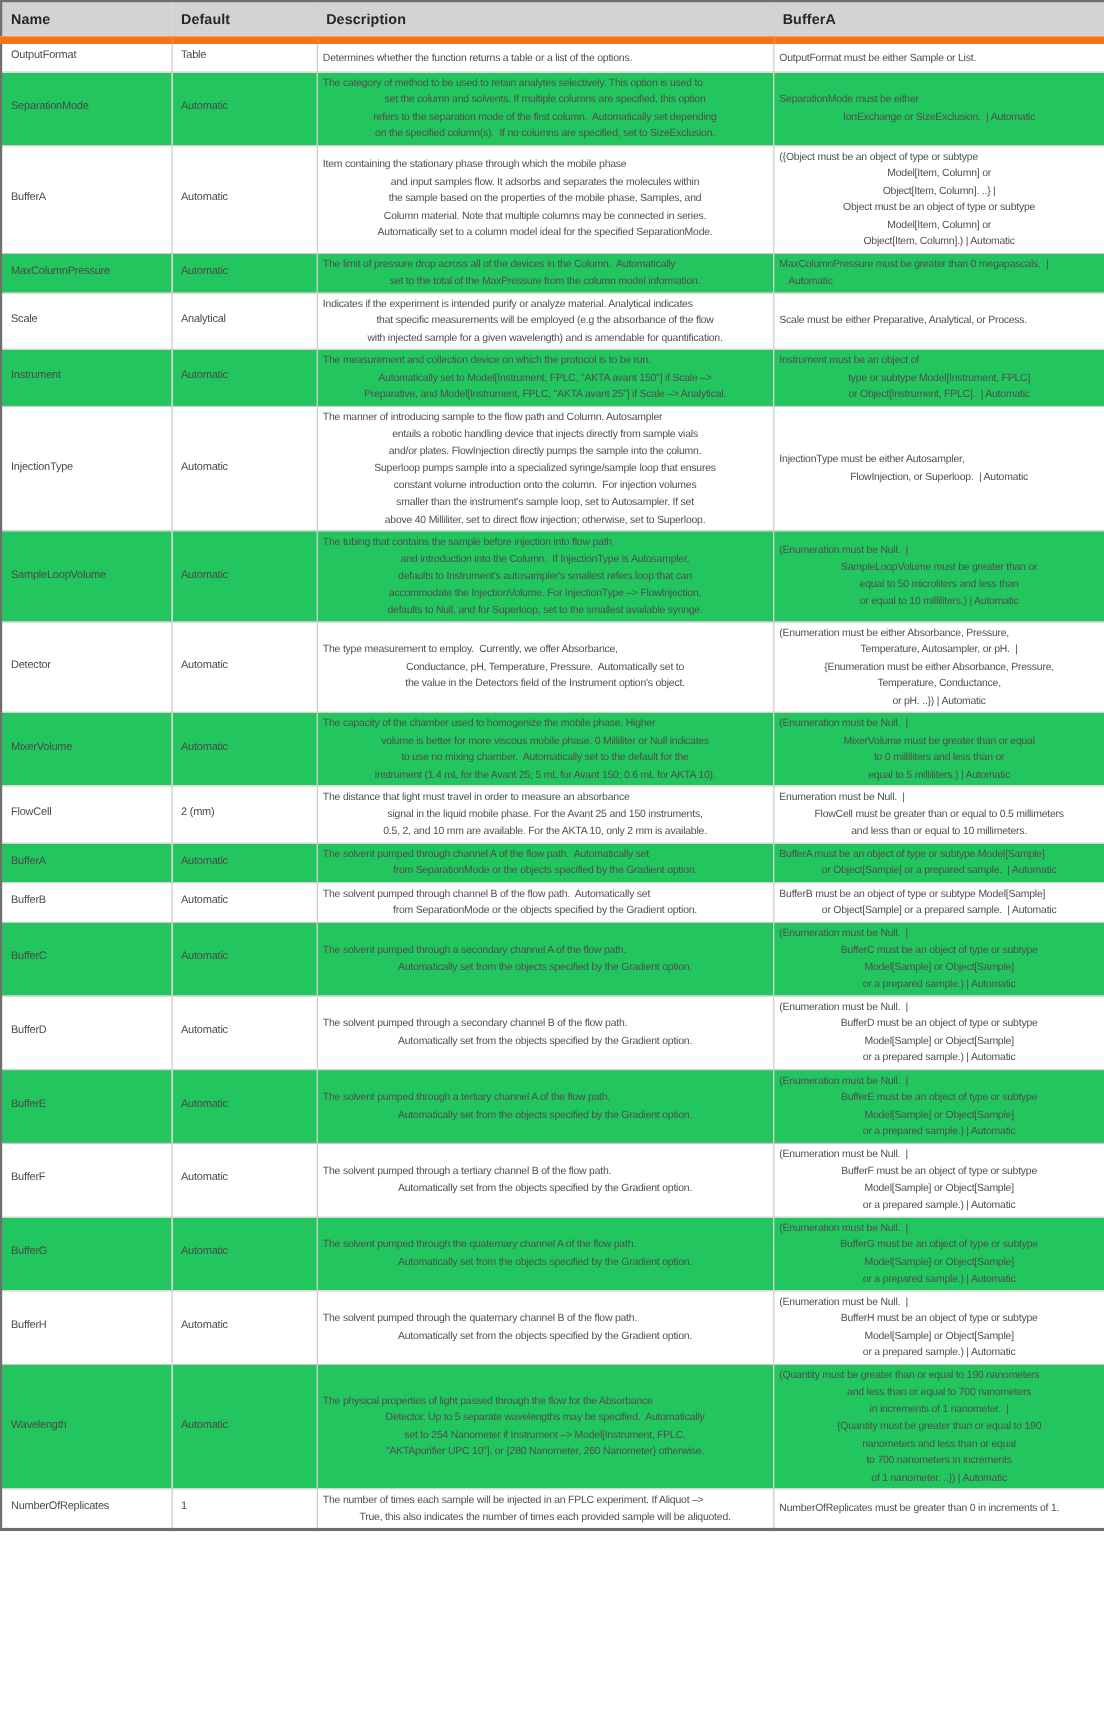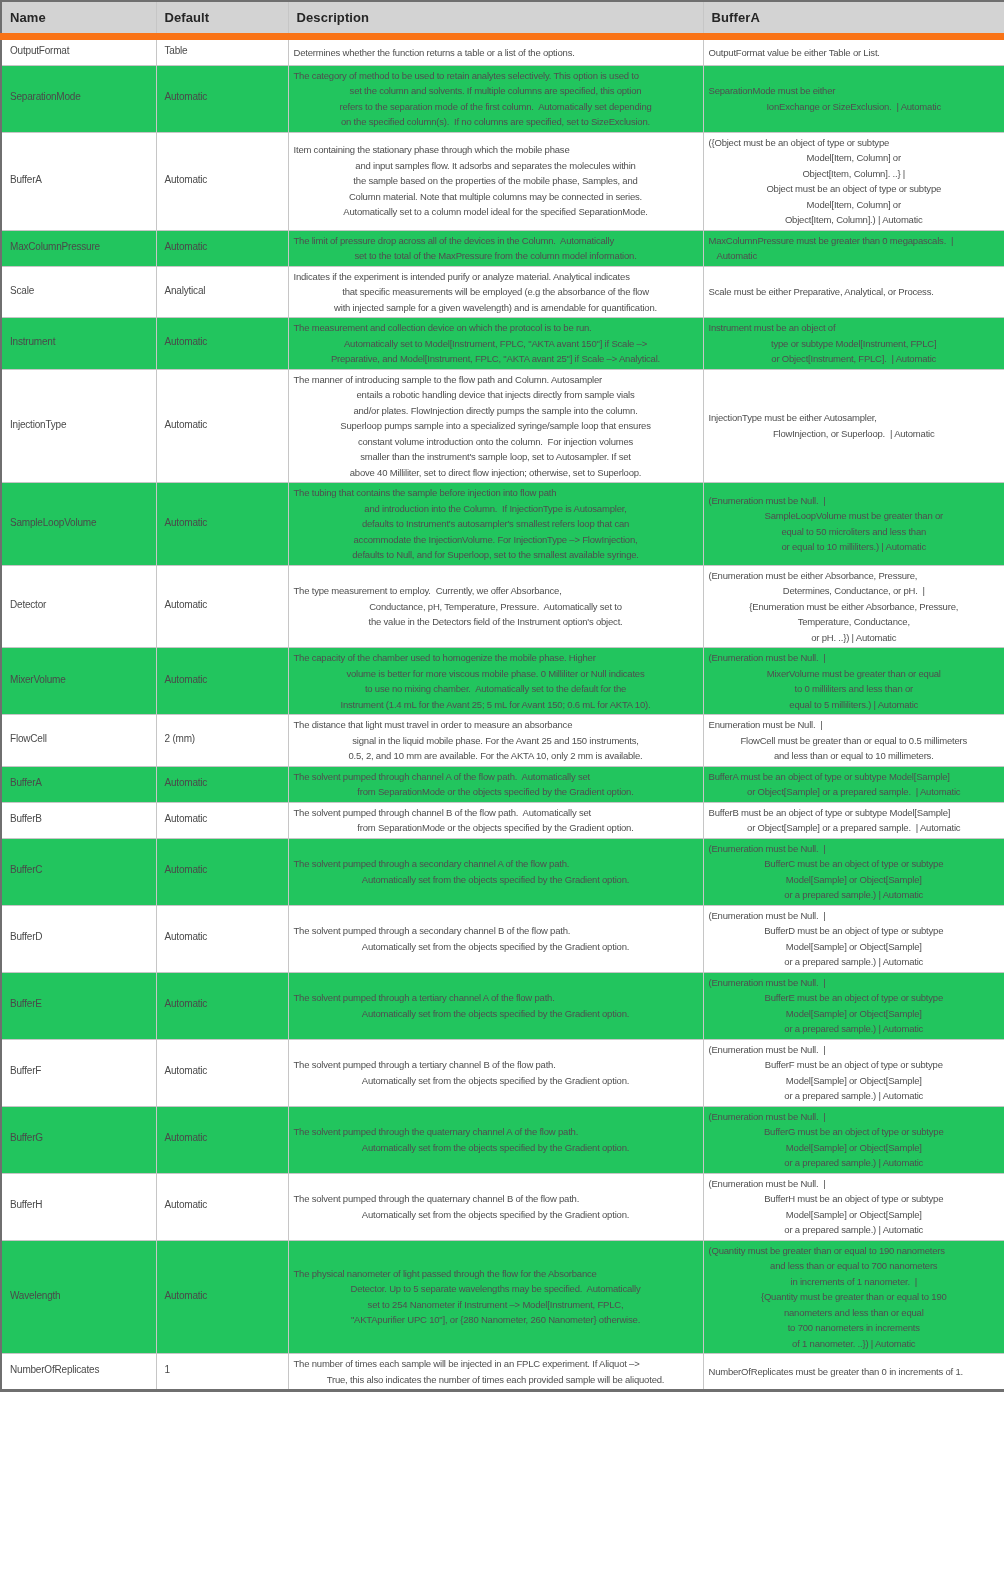--- a/index.html
+++ b/index.html
@@ -75,21 +75,21 @@
         <td class="cell-name">
           <div class="line first">OutputFormat</div>
         </td>
         <td class="cell-default">
           <div class="line first">Table</div>
         </td>
         <td class="cell-description">
           <div class="line first">Determines whether the function returns a table or a list of the options.</div>
         </td>
         <td class="cell-pattern">
-          <div class="line first">OutputFormat value be either Table or List.</div>
+          <div class="line first">OutputFormat must be either Sample or List.</div>
         </td>
       </tr>
       <tr class="shaded">
         <td class="cell-name">
           <div class="line first">SeparationMode</div>
         </td>
         <td class="cell-default">
           <div class="line first">Automatic</div>
         </td>
         <td class="cell-description">
@@ -225,21 +225,21 @@
         <td class="cell-default">
           <div class="line first">Automatic</div>
         </td>
         <td class="cell-description">
           <div class="line first">The type measurement to employ.  Currently, we offer Absorbance,</div>
           <div class="line cont">Conductance, pH, Temperature, Pressure.  Automatically set to</div>
           <div class="line cont">the value in the Detectors field of the Instrument option's object.</div>
         </td>
         <td class="cell-pattern">
           <div class="line first">(Enumeration must be either Absorbance, Pressure,</div>
-          <div class="line cont">Determines, Conductance, or pH.  |</div>
+          <div class="line cont">Temperature, Autosampler, or pH.  |</div>
           <div class="line cont">{Enumeration must be either Absorbance, Pressure,</div>
           <div class="line cont">Temperature, Conductance,</div>
           <div class="line cont">or pH. ..}) | Automatic</div>
         </td>
       </tr>
       <tr class="shaded">
         <td class="cell-name">
           <div class="line first">MixerVolume</div>
         </td>
         <td class="cell-default">
@@ -417,21 +417,21 @@
         </td>
       </tr>
       <tr class="shaded">
         <td class="cell-name">
           <div class="line first">Wavelength</div>
         </td>
         <td class="cell-default">
           <div class="line first">Automatic</div>
         </td>
         <td class="cell-description">
-          <div class="line first">The physical nanometer of light passed through the flow for the Absorbance</div>
+          <div class="line first">The physical properties of light passed through the flow for the Absorbance</div>
           <div class="line cont">Detector. Up to 5 separate wavelengths may be specified.  Automatically</div>
           <div class="line cont">set to 254 Nanometer if Instrument –&gt; Model[Instrument, FPLC,</div>
           <div class="line cont">"AKTApurifier UPC 10"], or {280 Nanometer, 260 Nanometer} otherwise.</div>
         </td>
         <td class="cell-pattern">
           <div class="line first">(Quantity must be greater than or equal to 190 nanometers</div>
           <div class="line cont">and less than or equal to 700 nanometers</div>
           <div class="line cont">in increments of 1 nanometer.  |</div>
           <div class="line cont">{Quantity must be greater than or equal to 190</div>
           <div class="line cont">nanometers and less than or equal</div>

